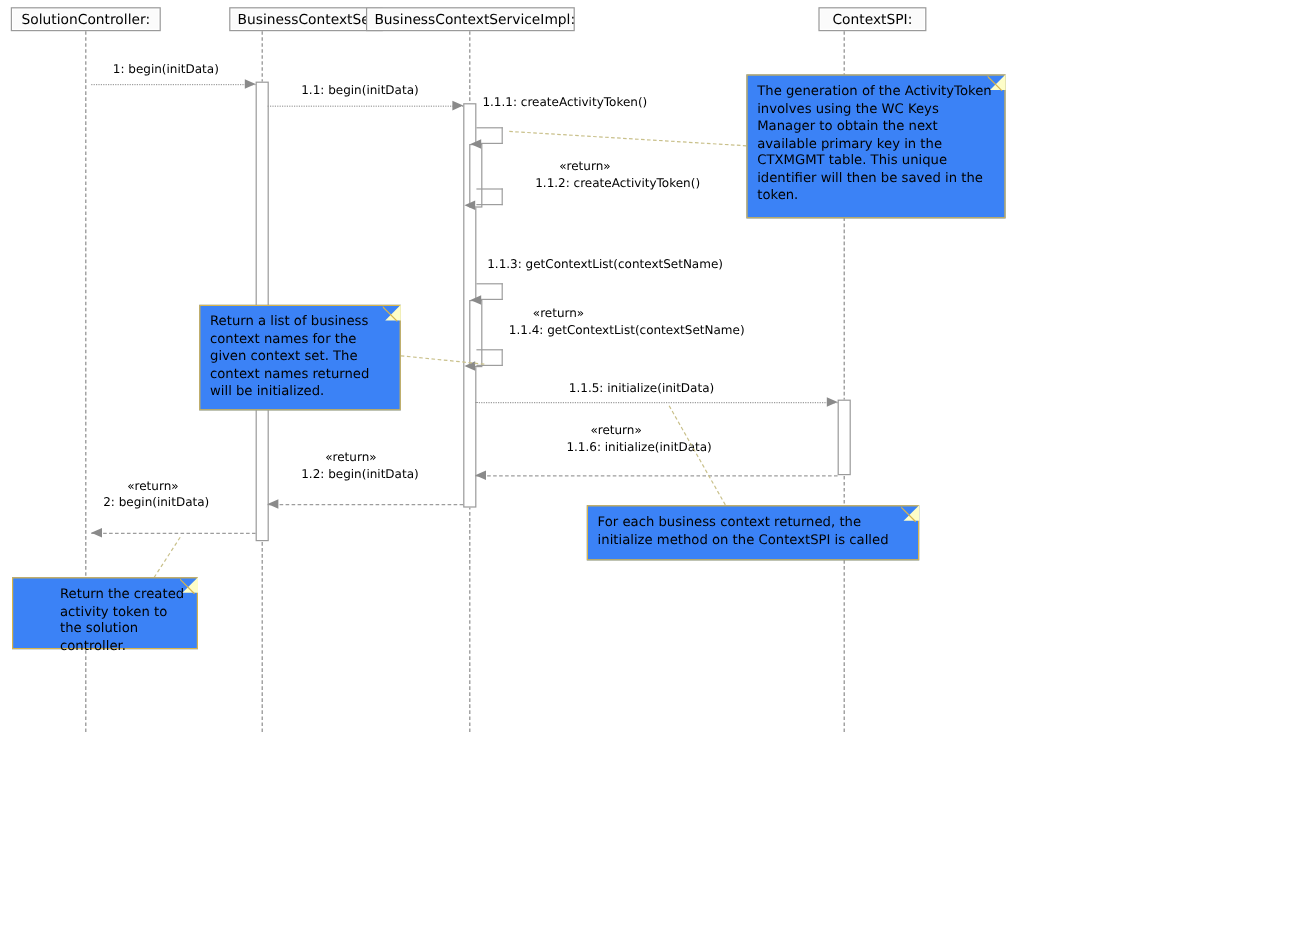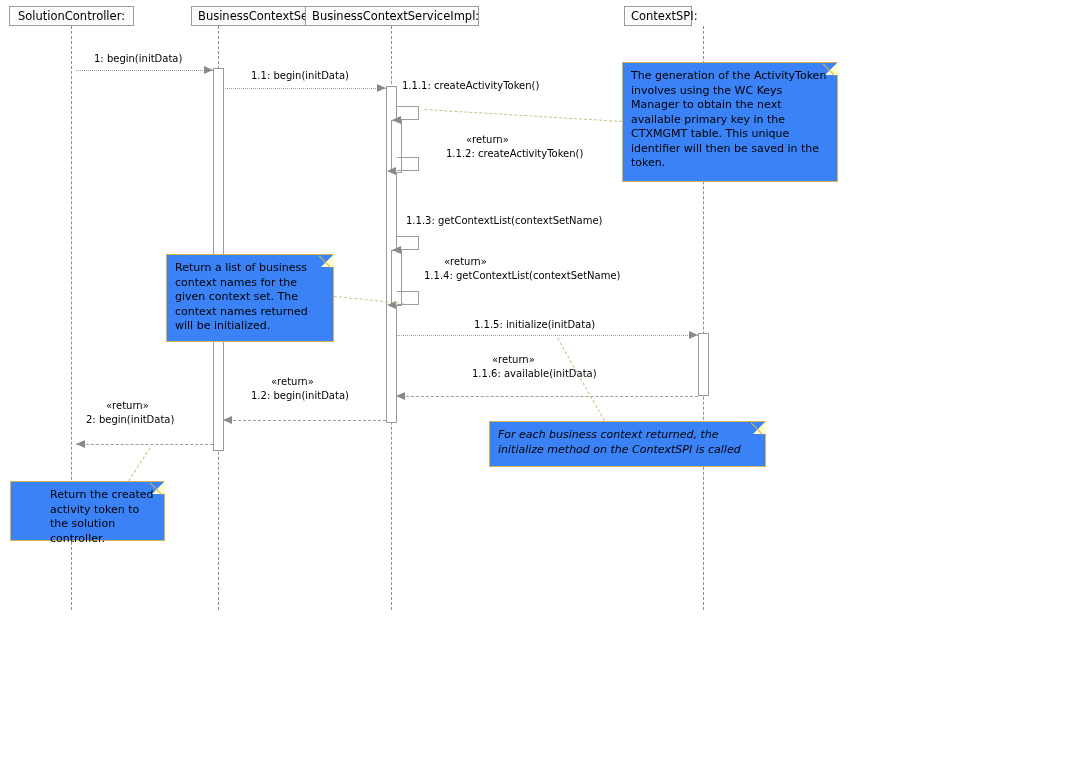--- a/index.html
+++ b/index.html
@@ -146,21 +146,21 @@
 </head>
 <body>
 
 <div id="canvas">
     <div class="lifeline-head" style="left: 9px; top: 6px; width: 125px;">SolutionController:</div>
     <div class="lifeline" style="left: 71px; top: 26px; height: 584px;"></div>
     <div class="lifeline-head" style="left: 144px; top: 6px; width: 128px; margin-left: 47px;">BusinessContextService:</div>
     <div class="lifeline" style="left: 218px; top: 26px; height: 584px;"></div>
     <div class="lifeline-head" style="left: 305px; top: 6px; width: 174px; text-align: center;">BusinessContextServiceImpl:</div>
     <div class="lifeline" style="left: 391px; top: 26px; height: 584px;"></div>
-    <div class="lifeline-head" style="left: 624px; top: 6px; width: 68px;">ContextSPI:</div>
+    <div class="lifeline-head" style="left: 682px; top: 6px; width: 90px;">ContextSPI:</div>
     <div class="lifeline" style="left: 703px; top: 26px; height: 584px;"></div>
     <div class="activation" style="left: 213px; top: 68px; height: 383px;"></div>
     <div class="activation" style="left: 386px; top: 86px; height: 337px;"></div>
     <div class="activation" style="left: 391px; top: 120px; height: 53px;"></div>
     <div class="activation" style="left: 391px; top: 250px; height: 56px;"></div>
     <div class="activation" style="left: 698px; top: 333px; height: 63px;"></div>
     <div class="msg-line " style="left: 76px; top: 70px; width: 137px;"></div>
     <div class="arrowhead right" style="left: 204px; top: 66px;"></div>
     <div class="msg-label" style="left: 94px; top: 52px;">1: begin(initData)</div>
     <div class="msg-line " style="left: 223px; top: 88px; width: 163px;"></div>
@@ -179,30 +179,30 @@
     <div class="selfcall" style="left: 397px; top: 291px; width: 22px; height: 14px;"></div>
     <div class="arrowhead left" style="left: 387px; top: 301px;"></div>
     <div class="msg-label center" style="left: 444px; top: 255px; width: 0px; overflow: visible; white-space: nowrap; text-align: left;">«return»</div>
     <div class="msg-label" style="left: 424px; top: 269px;">1.1.4: getContextList(contextSetName)</div>
     <div class="msg-line " style="left: 396px; top: 335px; width: 302px;"></div>
     <div class="arrowhead right" style="left: 689px; top: 331px;"></div>
     <div class="msg-label" style="left: 474px; top: 318px;">1.1.5: initialize(initData)</div>
     <div class="msg-line ret" style="left: 396px; top: 396px; width: 302px;"></div>
     <div class="arrowhead left" style="left: 396px; top: 392px;"></div>
     <div class="msg-label center" style="left: 492px; top: 353px; width: 0px; overflow: visible; white-space: nowrap; text-align: left;">«return»</div>
-    <div class="msg-label" style="left: 472px; top: 367px;">1.1.6: available(initData)</div>
+    <div class="msg-label" style="left: 472px; top: 367px;">1.1.6: initialize(initData)</div>
     <div class="msg-line ret" style="left: 223px; top: 420px; width: 163px;"></div>
     <div class="arrowhead left" style="left: 223px; top: 416px;"></div>
     <div class="msg-label center" style="left: 271px; top: 375px; width: 0px; overflow: visible; white-space: nowrap; text-align: left;">«return»</div>
     <div class="msg-label" style="left: 251px; top: 389px;">1.2: begin(initData)</div>
     <div class="msg-line ret" style="left: 76px; top: 444px; width: 137px;"></div>
     <div class="arrowhead left" style="left: 76px; top: 440px;"></div>
     <div class="msg-label center" style="left: 106px; top: 399px; width: 0px; overflow: visible; white-space: nowrap; text-align: left;">«return»</div>
     <div class="msg-label" style="left: 86px; top: 413px;">2: begin(initData)</div>
     <div class="note-anchor" style="left: 622px; top: 122px; width: 198.363px; transform: rotate(-176.532deg);"></div>
     <div class="note" style="left: 622px; top: 62px; width: 216px; height: 120px;"><div>The generation of the ActivityToken involves using the WC Keys Manager to obtain the next available primary key in the CTXMGMT table.  This unique identifier will then be saved in the token.</div><div class="fold"></div><div class="foldline"></div></div>
     <div class="note-anchor" style="left: 334px; top: 296px; width: 70.3491px; transform: rotate(5.71059deg);"></div>
     <div class="note" style="left: 166px; top: 254px; width: 168px; height: 88px;"><div>Return a list of business context names for the given context set.  The context names returned will be initialized.</div><div class="fold"></div><div class="foldline"></div></div>
     <div class="note-anchor" style="left: 604px; top: 421px; width: 95.3834px; transform: rotate(-119.521deg);"></div>
-    <div class="note" style="left: 489px; top: 421px; width: 277px; height: 46px; font-style: italic;"><div>For each business context returned, the initialize method on the ContextSPI is called</div><div class="fold"></div><div class="foldline"></div></div>
+    <div class="note" style="left: 489px; top: 421px; width: 277px; height: 46px;"><div>For each business context returned, the initialize method on the ContextSPI is called</div><div class="fold"></div><div class="foldline"></div></div>
     <div class="note-anchor" style="left: 128px; top: 481px; width: 40.4969px; transform: rotate(-57.0948deg);"></div>
     <div class="note" style="left: 10px; top: 481px; width: 155px; height: 60px; padding-left: 39px;"><div>Return the created activity token to the solution controller.</div><div class="fold"></div><div class="foldline"></div></div>
   </div>
 
 </body></html>

